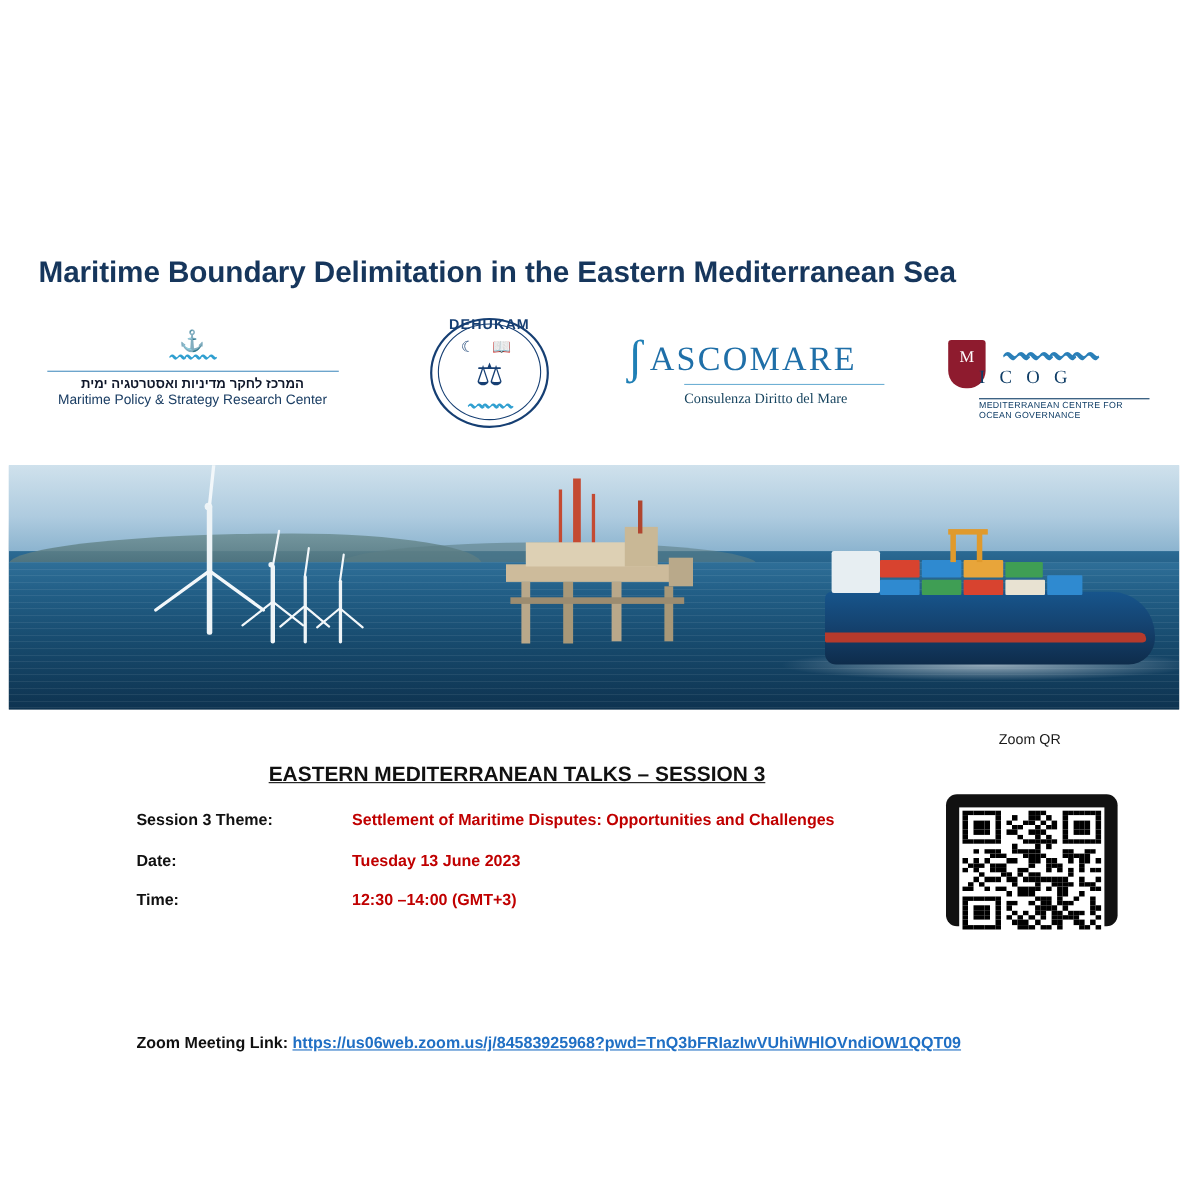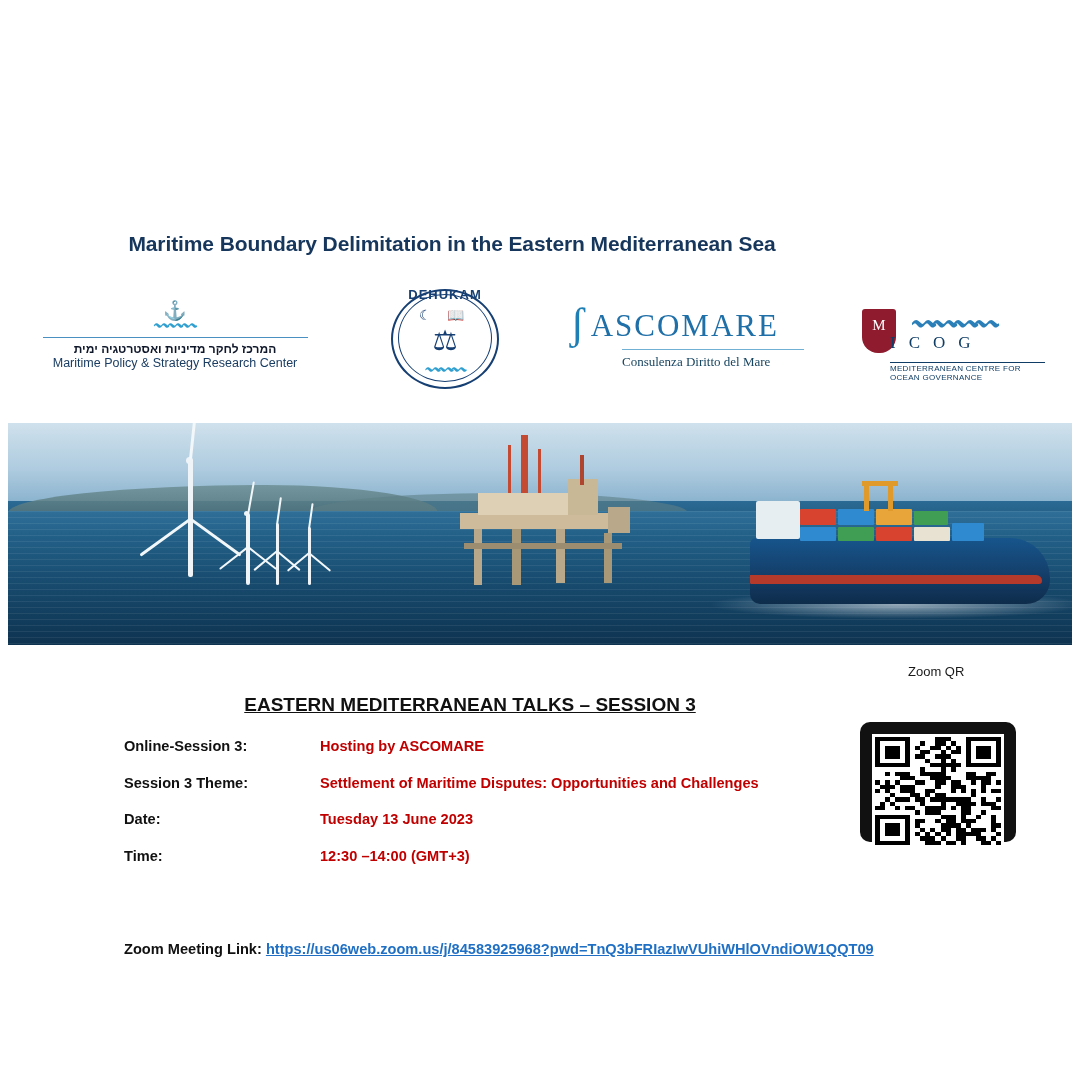--- a/index.html
+++ b/index.html
@@ -16,21 +16,21 @@
     overflow: hidden;
   }
 
   
   .event-title {
     position: absolute;
     top: 232px;
     left: 0;
     width: 904px;
     text-align: center;
-    font-size: 21px;
+    font-size: 27px;
     font-weight: bold;
     color: #16365c;
     letter-spacing: -0.1px;
   }
 
   
   .logo-strip {
     position: absolute;
     top: 275px;
     left: 30px;
@@ -507,24 +507,20 @@
     <div class="ship-crane" style="left:854px; top:58px; width:36px; height:5px;"></div>
   </div>
 </div>
 
 <div class="zoom-qr-label">Zoom QR</div>
 
 <div class="session-title">EASTERN MEDITERRANEAN TALKS – SESSION 3</div>
 
 <div class="info-table">
   <div class="info-row">
-    <div class="info-label">Online-Session 3:</div>
-    <div class="info-value">Hosting by ASCOMARE</div>
-  </div>
-  <div class="info-row">
     <div class="info-label">Session 3 Theme:</div>
     <div class="info-value">Settlement of Maritime Disputes: Opportunities and Challenges</div>
   </div>
   <div class="info-row">
     <div class="info-label">Date:</div>
     <div class="info-value">Tuesday 13 June 2023</div>
   </div>
   <div class="info-row">
     <div class="info-label">Time:</div>
     <div class="info-value">12:30 –14:00 (GMT+3)</div>

